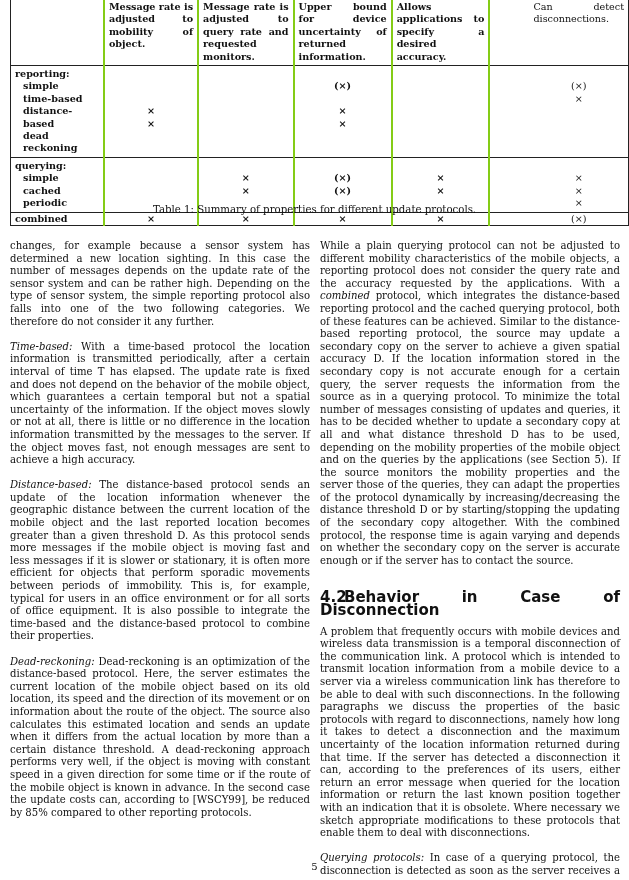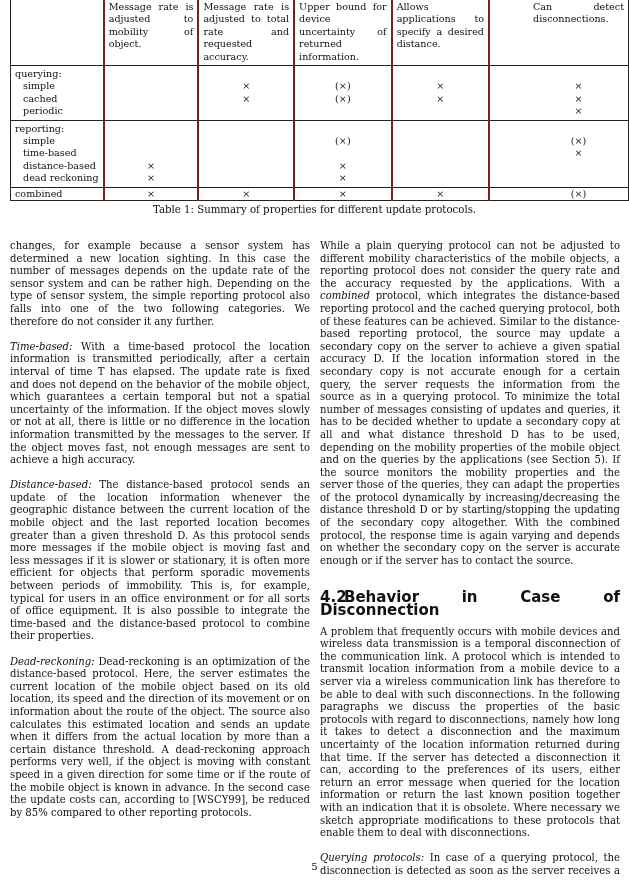--- a/index.html
+++ b/index.html
@@ -5,21 +5,21 @@
   html, body { margin:0; padding:0; background:#fff; }
   body { width:629px; height:880px; position:relative; overflow:hidden;
          font-family:"DejaVu Serif", serif; color:#111; }
   .tbl { position:absolute; left:10px; top:-2px; border-collapse:collapse;
          font-size:9.6px; line-height:12.4px; }
   .tbl td { border:1px solid #222; vertical-align:top; padding:2px 4px; }
   .tbl td.c0 { width:89px; }
   .tbl td.cc { width:93px; }
   .tbl td.cl { width:94px;padding-left:43px; }
   .tbl tr.head td { height:58px; }
-  .tbl td.thick { border-right:2px solid #7f1d1d; }
+  .tbl td.thick { border-right:2px solid #84cc16;font-weight:bold; }
   .tbl .hdr { text-align:justify; }
   .tbl .center { text-align:center; }
   .rowlabel .sub { padding-left:8px; display:block; }
   .mark { display:block; height:12.4px; }
   .caption { position:absolute; left:0; width:629px; top:204px; text-align:center;
              font-size:10.2px; }
   .col { position:absolute; top:240px; width:300px; font-size:10.1px; line-height:12.6px;
          text-align:justify; hyphens:manual; }
   .col.left { left:10px; }
   .col.right { left:320px; top:240px; }
@@ -34,62 +34,24 @@
   .pagenum { position:absolute; top:861px; left:0; width:629px; text-align:center; font-size:10px; }
 </style>
 </head>
 <body>
 
 <table class="tbl">
   <tbody>
       <tr class="head">
     <td class="c0 thick"></td>
     <td class="cc hdr thick">Message rate is adjusted to mobility of object.</td>
-    <td class="cc hdr thick">Message rate is adjusted to total rate and requested accuracy.</td>
+    <td class="cc hdr thick">Message rate is adjusted to query rate and requested monitors.</td>
     <td class="cc hdr thick">Upper bound for device uncertainty of returned information.</td>
-    <td class="cc hdr thick">Allows applications to specify a desired distance.</td>
+    <td class="cc hdr thick">Allows applications to specify a desired accuracy.</td>
     <td class="cl hdr">Can detect disconnections.</td>
-  </tr>
-  <tr>
-    <td class="c0 thick rowlabel">
-      <span>querying:</span>
-      <span class="sub">simple</span>
-      <span class="sub">cached</span>
-      <span class="sub">periodic</span>
-    </td>
-    <td class="cc thick center">
-          <span class="mark"></span>
-          <span class="mark"></span>
-          <span class="mark"></span>
-          <span class="mark"></span>
-        </td>
-    <td class="cc thick center">
-          <span class="mark"></span>
-          <span class="mark">×</span>
-          <span class="mark">×</span>
-          <span class="mark"></span>
-        </td>
-    <td class="cc thick center">
-          <span class="mark"></span>
-          <span class="mark">(×)</span>
-          <span class="mark">(×)</span>
-          <span class="mark"></span>
-        </td>
-    <td class="cc thick center">
-          <span class="mark"></span>
-          <span class="mark">×</span>
-          <span class="mark">×</span>
-          <span class="mark"></span>
-        </td>
-    <td class="cl center">
-          <span class="mark"></span>
-          <span class="mark">×</span>
-          <span class="mark">×</span>
-          <span class="mark">×</span>
-        </td>
   </tr>
   <tr>
     <td class="c0 thick rowlabel">
       <span>reporting:</span>
       <span class="sub">simple</span>
       <span class="sub">time-based</span>
       <span class="sub">distance-based</span>
       <span class="sub">dead reckoning</span>
     </td>
     <td class="cc thick center">
@@ -122,20 +84,58 @@
         </td>
     <td class="cl center">
           <span class="mark"></span>
           <span class="mark">(×)</span>
           <span class="mark">×</span>
           <span class="mark"></span>
           <span class="mark"></span>
         </td>
   </tr>
   <tr>
+    <td class="c0 thick rowlabel">
+      <span>querying:</span>
+      <span class="sub">simple</span>
+      <span class="sub">cached</span>
+      <span class="sub">periodic</span>
+    </td>
+    <td class="cc thick center">
+          <span class="mark"></span>
+          <span class="mark"></span>
+          <span class="mark"></span>
+          <span class="mark"></span>
+        </td>
+    <td class="cc thick center">
+          <span class="mark"></span>
+          <span class="mark">×</span>
+          <span class="mark">×</span>
+          <span class="mark"></span>
+        </td>
+    <td class="cc thick center">
+          <span class="mark"></span>
+          <span class="mark">(×)</span>
+          <span class="mark">(×)</span>
+          <span class="mark"></span>
+        </td>
+    <td class="cc thick center">
+          <span class="mark"></span>
+          <span class="mark">×</span>
+          <span class="mark">×</span>
+          <span class="mark"></span>
+        </td>
+    <td class="cl center">
+          <span class="mark"></span>
+          <span class="mark">×</span>
+          <span class="mark">×</span>
+          <span class="mark">×</span>
+        </td>
+  </tr>
+  <tr>
     <td class="c0 thick" style="padding-top:0;padding-bottom:0">combined</td>
     <td class="cc thick center" style="padding-top:0;padding-bottom:0">×</td>
     <td class="cc thick center" style="padding-top:0;padding-bottom:0">×</td>
     <td class="cc thick center" style="padding-top:0;padding-bottom:0">×</td>
     <td class="cc thick center" style="padding-top:0;padding-bottom:0">×</td>
     <td class="cl center" style="padding-top:0;padding-bottom:0">(×)</td>
   </tr>
 </tbody>
   </table>
 

